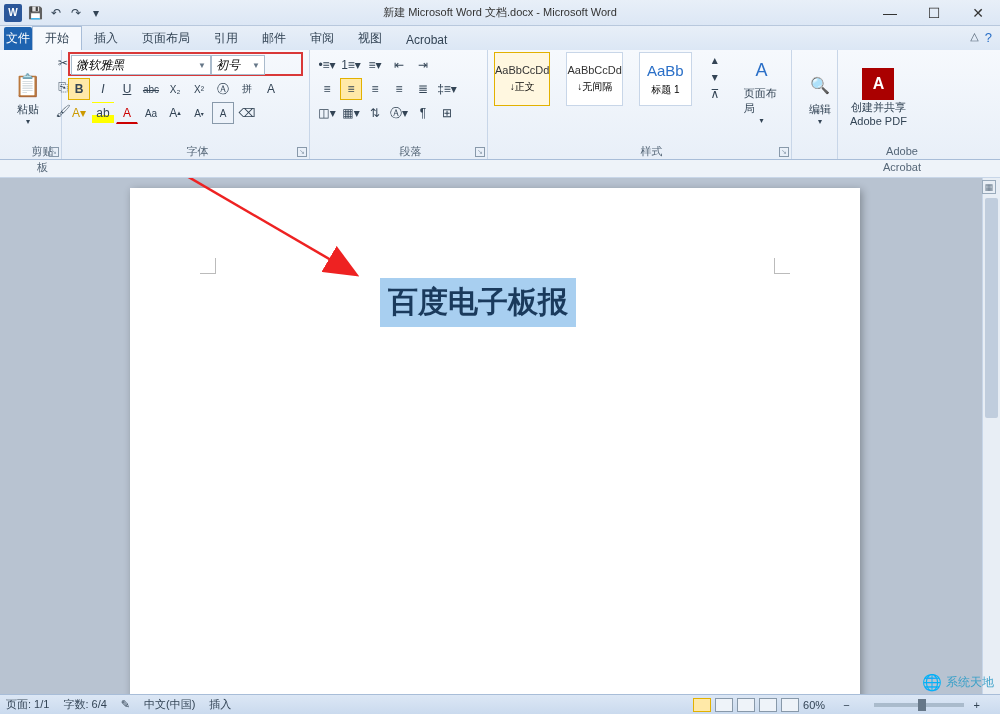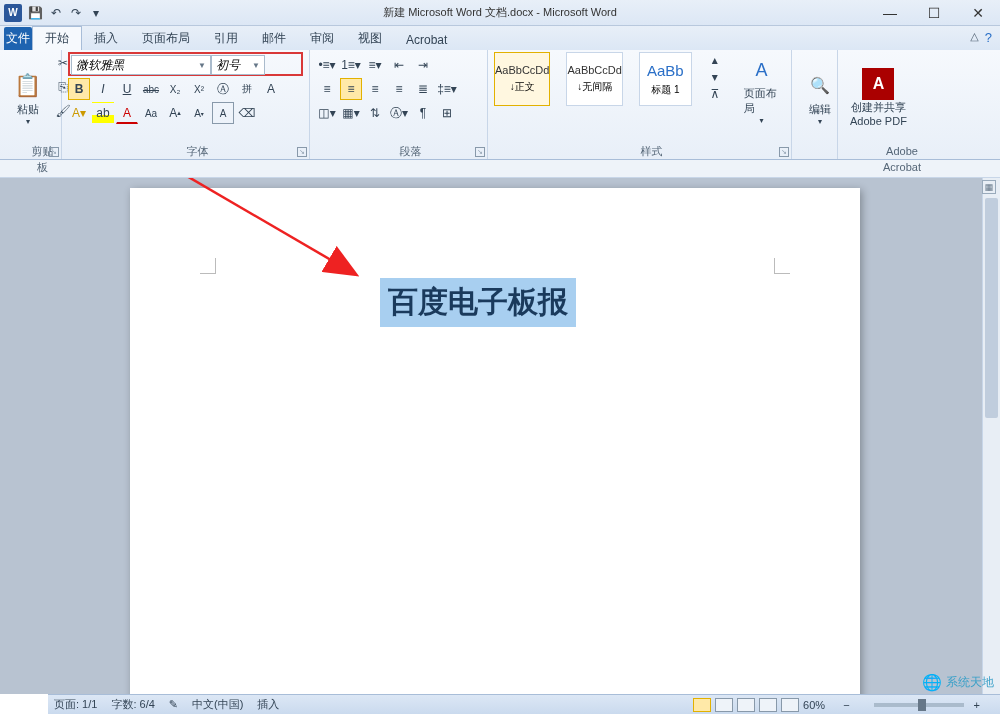--- a/index.html
+++ b/index.html
@@ -35,21 +35,21 @@
 .ruler { height:18px; background:#eef3f9; border-bottom:1px solid #c8d6e8; }
 .doc-area { background:#b8c3d1; height:516px; position:relative; overflow:hidden; }
 .page { position:absolute; left:130px; top:10px; width:730px; height:620px; background:#fff; box-shadow:2px 2px 8px rgba(0,0,0,.3); }
 .corner { position:absolute; width:16px; height:16px; border:1px solid #bbb; }
 .corner.tl { top:70px; left:70px; border-right:none; border-bottom:none; transform:rotate(180deg);}
 .corner.tr { top:70px; right:70px; border-left:none; border-bottom:none; transform:rotate(180deg);}
 .sel-text { position:absolute; top:90px; left:250px; background:#a8cff0; color:#1a3a5c; font-size:30px; font-weight:bold; padding:4px 8px; font-family:"Microsoft YaHei"; }
 .arrow-svg { position:absolute; top:0; left:0; pointer-events:none; }
 .vscroll { position:absolute; right:0; top:178px; width:18px; height:516px; background:#e8eef5; border-left:1px solid #c8d6e8; }
 .vscroll .thumb { position:absolute; left:2px; right:2px; top:20px; height:220px; background:#c0cddd; border-radius:2px; }
-.statusbar { position:absolute; bottom:0; left:0; right:0; height:20px; background:linear-gradient(#dce7f5,#cadaee); border-top:1px solid #a8bdd8; display:flex; align-items:center; font-size:11px; color:#345; padding:0 6px;margin-left:48px; }
+.statusbar { position:absolute; bottom:0; left:0; right:0; height:20px; background:linear-gradient(#dce7f5,#cadaee); border-top:1px solid #a8bdd8; display:flex; align-items:center; font-size:11px; color:#345; padding:0 6px; }
 .statusbar span { margin-right:14px; }
 .sb-right { margin-left:auto; display:flex; align-items:center; gap:4px; }
 .view-btn { width:18px; height:14px; border:1px solid #89a; background:#eef3f9; cursor:pointer; }
 .view-btn.active { background:#ffe9a8; border-color:#e2b100; }
 .zoom-slider { width:90px; height:4px; background:#abc; position:relative; margin:0 6px; }
 .zoom-slider .knob { position:absolute; top:-4px; left:44px; width:8px; height:12px; background:#678; }
 .watermark { position:absolute; right:6px; bottom:22px; font-size:12px; color:#3aa0c8; display:flex; align-items:center; gap:4px; }
 .adobe-icon { width:32px; height:32px; background:#a00; display:flex; align-items:center; justify-content:center; color:#fff; font-size:16px; font-weight:bold; }
 .side-tools { position:absolute; right:2px; top:180px; width:16px; display:flex; flex-direction:column; gap:6px; }
 .side-tools div { width:14px; height:14px; border:1px solid #9ab; font-size:9px; display:flex; align-items:center; justify-content:center; color:#678; }

